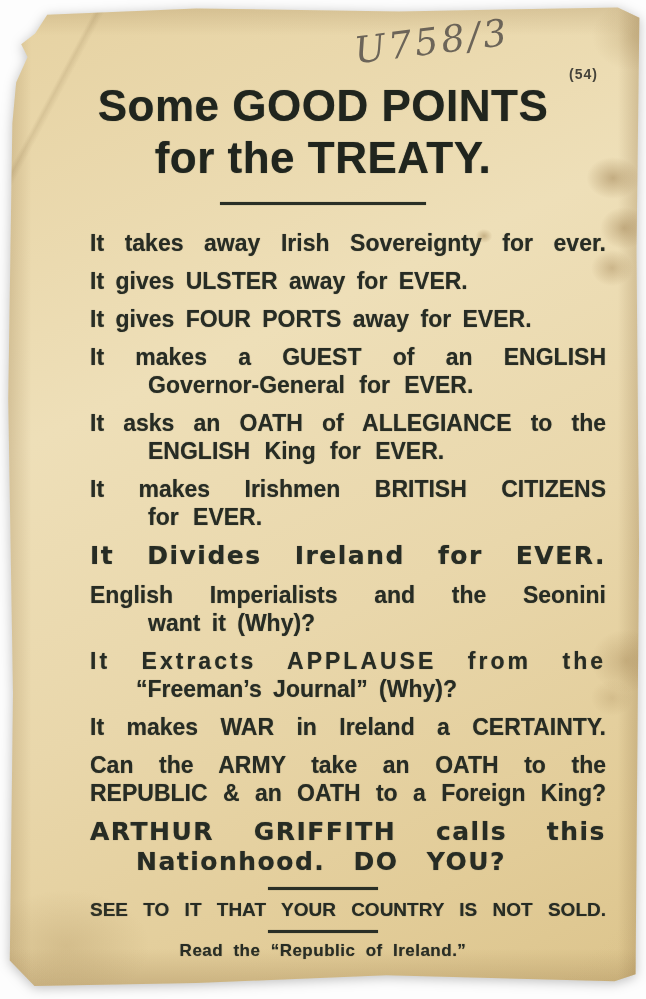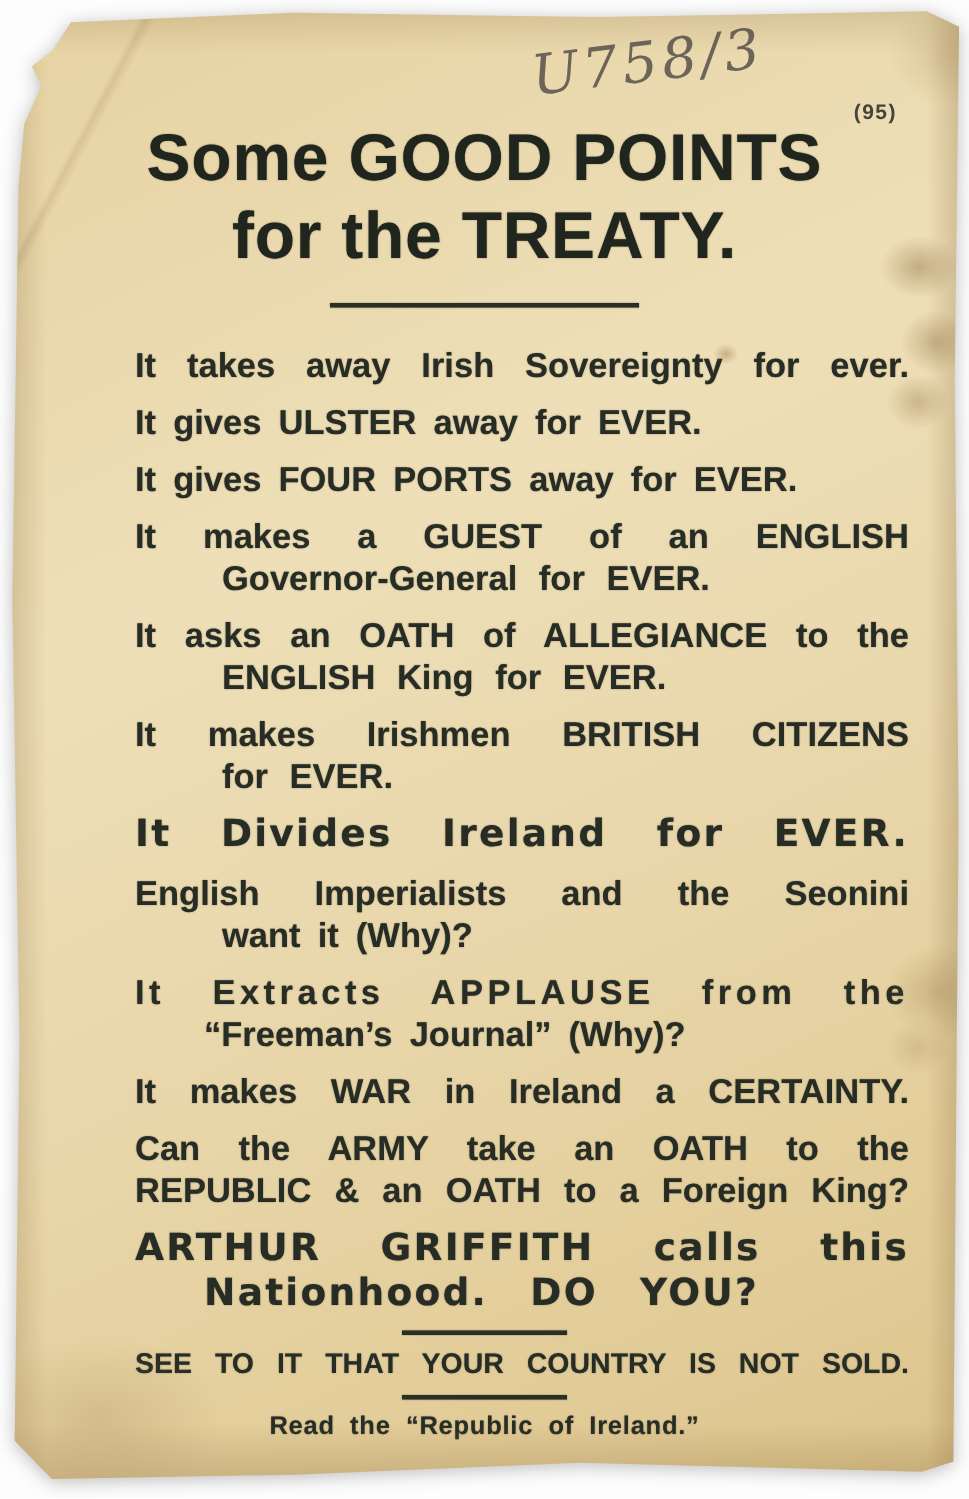--- a/index.html
+++ b/index.html
@@ -60,21 +60,21 @@
 </head>
 <body>
 
 <div class="scene">
   <div class="paper-wrap">
     <div class="paper">
       <div class="texture"></div>
 
       <div class="handwriting">U758/3</div>
 
-      <div class="page-num">(95)</div>
+      <div class="page-num">(54)</div>
 
       <h1 class="title">
         <span>Some GOOD POINTS</span>
         <span>for the TREATY.</span>
       </h1>
 
       <div class="rule title-rule"></div>
 
       <div class="points ink">
 

